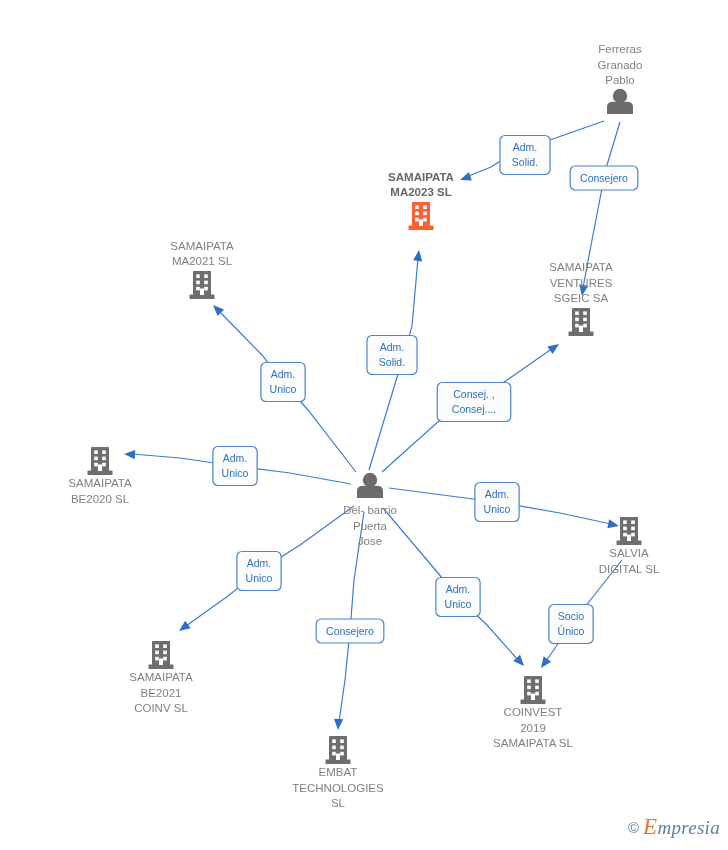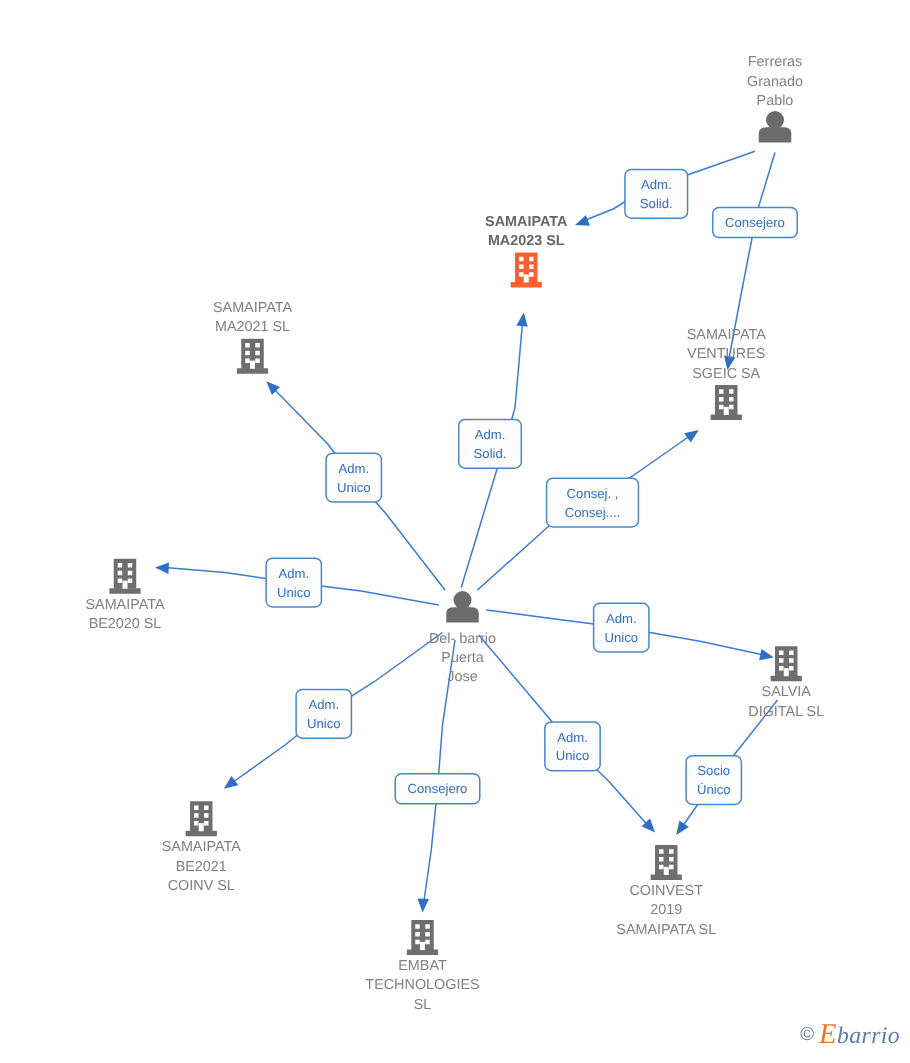--- a/index.html
+++ b/index.html
@@ -314,15 +314,15 @@
         </g>
         <g>
           <rect x="548.875" y="604.5" width="44.25" height="39" rx="5" ry="5" class="edge-label-box"></rect>
           <text x="571" y="620.3" text-anchor="middle" class="edge-label-text"><tspan x="571" dy="0">Socio</tspan><tspan x="571" dy="15">Único</tspan></text>
         </g>
       </g>
   </svg>
 
   <div class="watermark">
     <span class="watermark-c">©</span>
-    <span class="watermark-word"><span class="wm-first">E</span><span>barrio</span></span>
+    <span class="watermark-word"><span class="wm-first">E</span><span>mpresia</span></span>
   </div>
 </div>
 
 </body></html>

